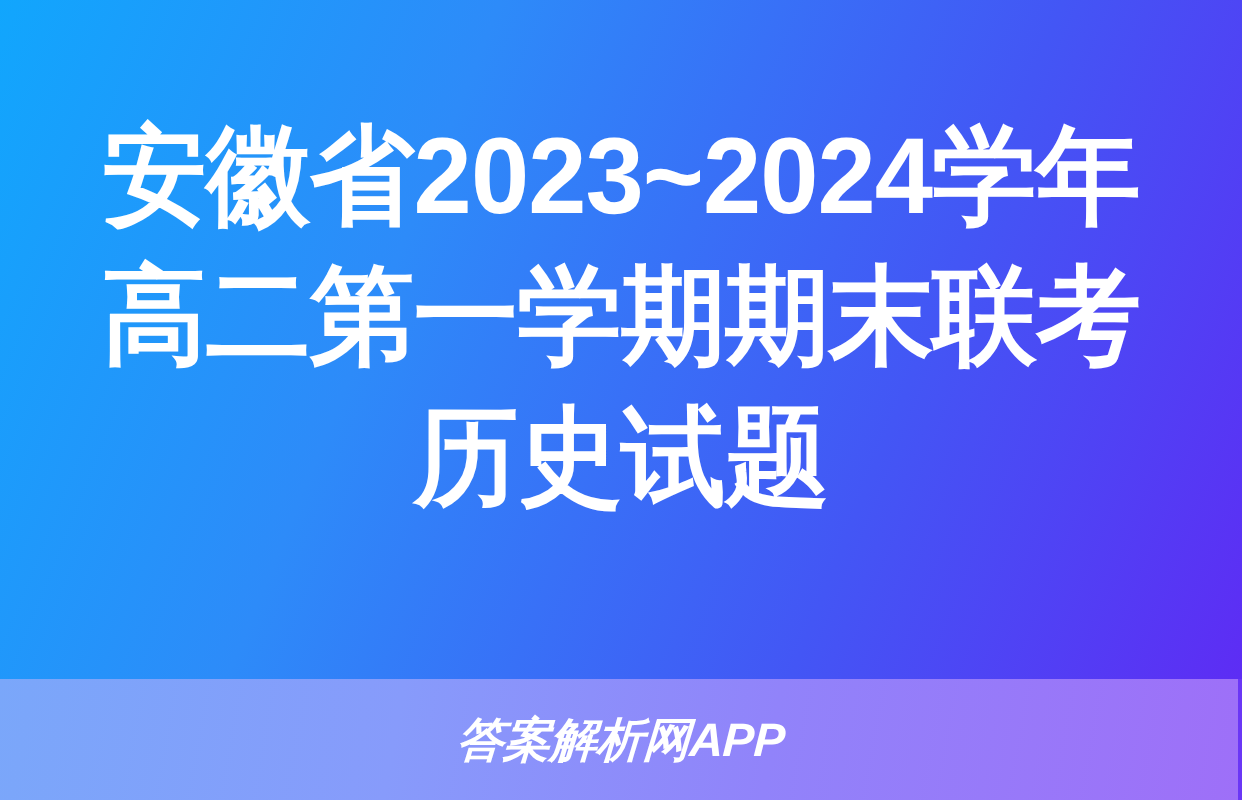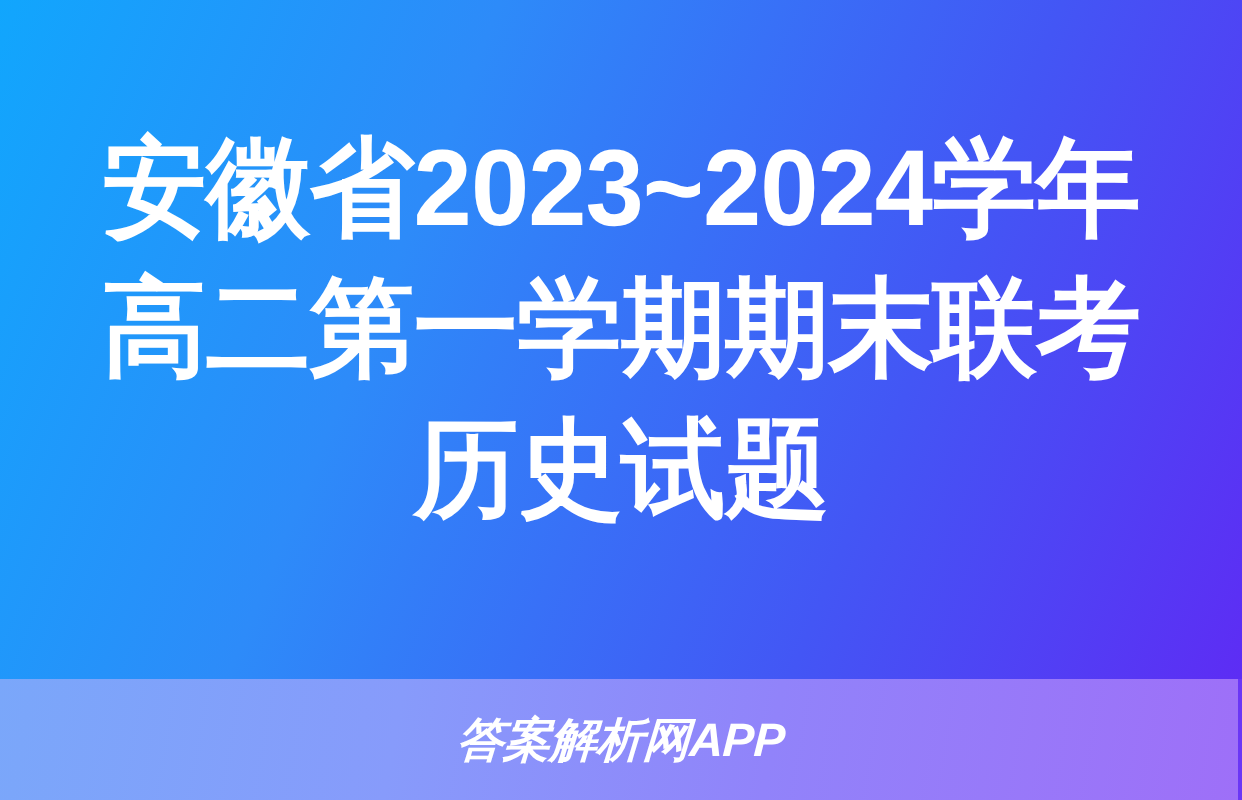--- a/index.html
+++ b/index.html
@@ -14,21 +14,21 @@
     height: 800px;
     overflow: hidden;
     font-family: "Liberation Sans", "DejaVu Sans", sans-serif;
     background: linear-gradient(112deg, #11A6FD 0%, #2D8BF9 32%, #4356F5 68%, #6028F4 100%);
   }
 
   
   #hero {
     position: absolute;
     left: 0;
-    top: 12px;
+    top: 0;
     width: 1242px;
     height: 679px;
     display: flex;
     flex-direction: column;
     align-items: center;
     justify-content: center;
     box-sizing: border-box;
     padding: 0 72px 46px 72px;
   }
 

